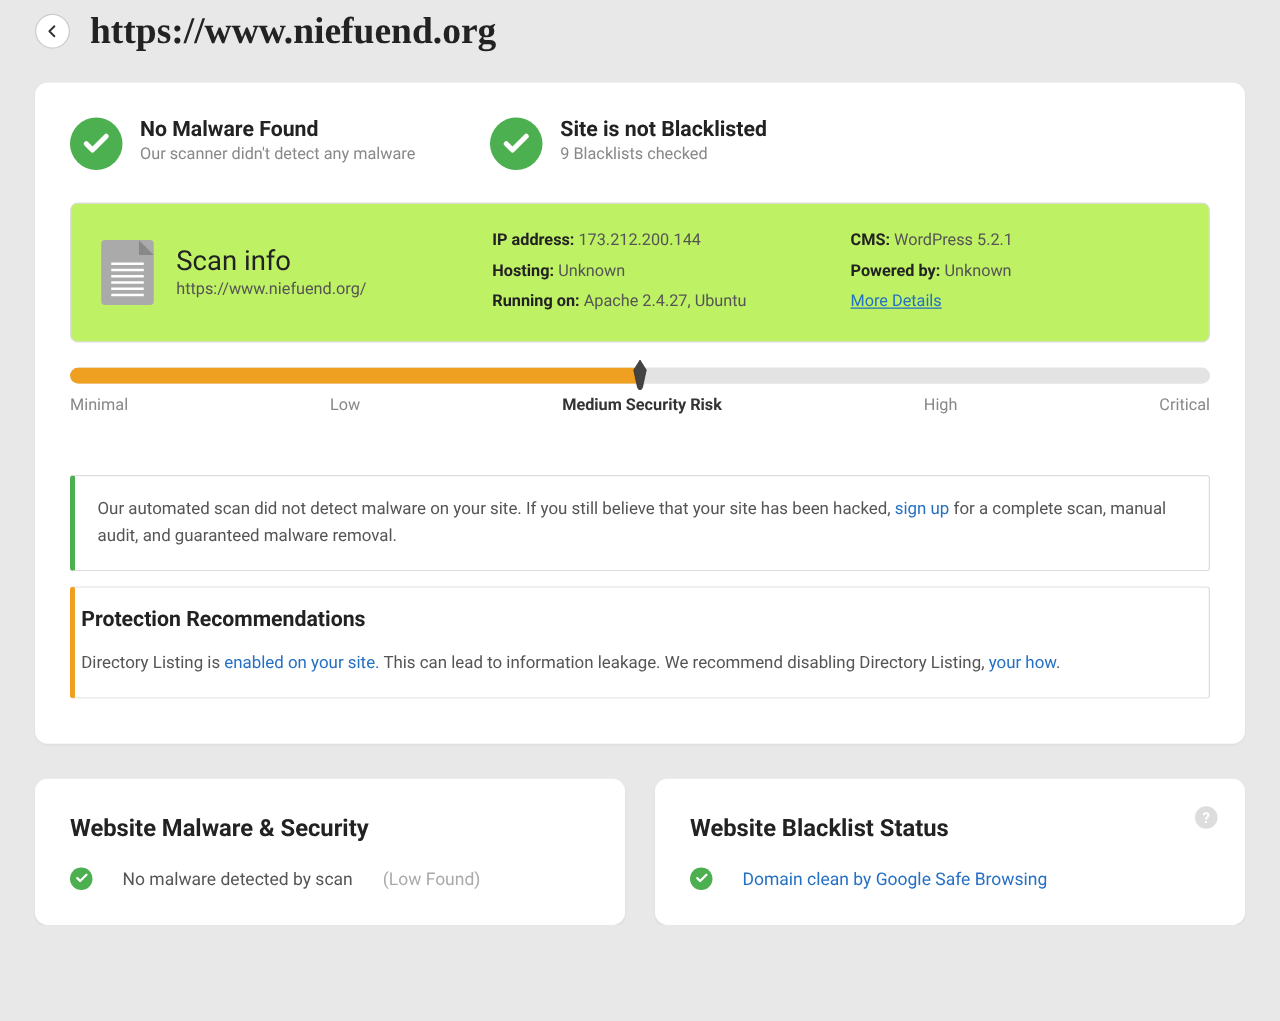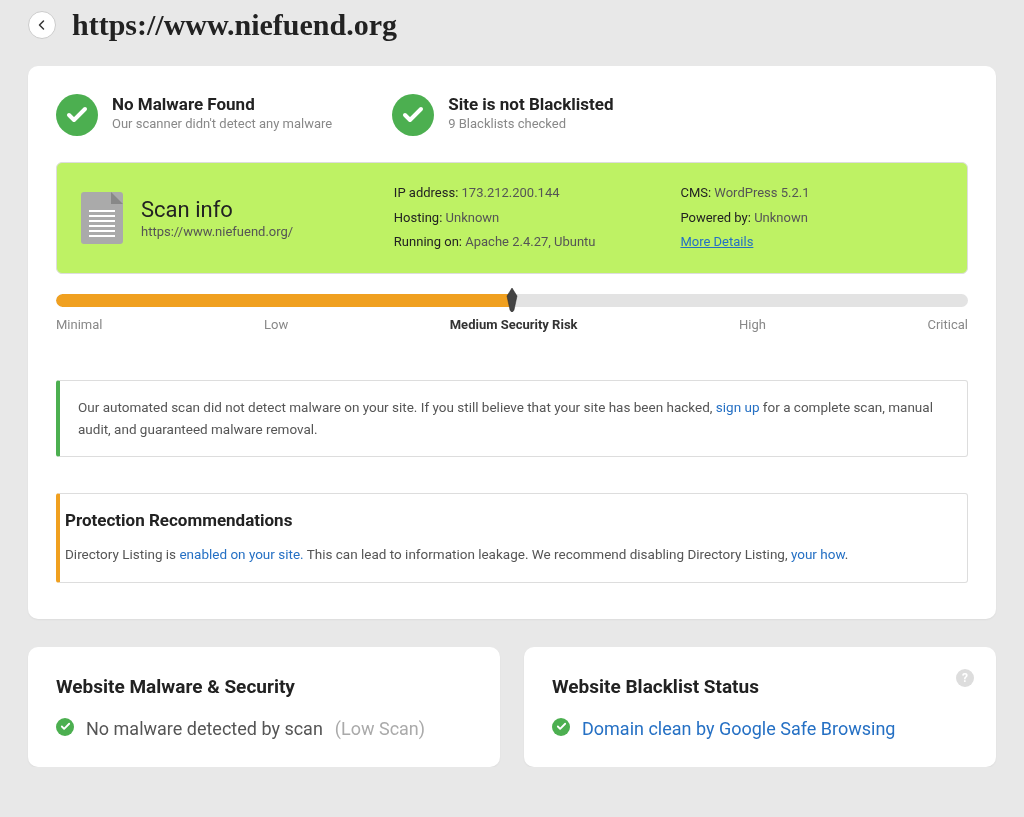--- a/index.html
+++ b/index.html
@@ -81,21 +81,21 @@
   }
   .doc-lines span {
     display: block;
     height: 2px;
     background: #fff;
     margin-bottom: 3px;
   }
   .scan-title { font-size: 22px; font-weight: 400; color: #222; margin-bottom: 2px; }
   .scan-url { font-size: 13px; color: #555; }
   .info-col { flex: 1; font-size: 13px; line-height: 1.9; }
-  .info-col strong { font-weight: 400; color: #222; }
+  .info-col strong { font-weight: 700; color: #222; }
   .info-col span { color: #555; }
   .info-col a { color: #2570c4; text-decoration: underline; cursor: pointer; }
   .risk-bar-wrap { margin-bottom: 18px; position: relative; }
   .risk-bar {
     height: 13px;
     background: #e3e3e3;
     border-radius: 7px;
     overflow: hidden;
     position: relative;
   }
@@ -118,21 +118,21 @@
   .risk-labels .active { color: #333; font-weight: 700; }
   .alert-box {
     border: 1px solid #ddd;
     border-left: 4px solid #4caf50;
     border-radius: 3px;
     padding: 16px 18px;
     font-size: 13.5px;
     color: #555;
     line-height: 1.6;
     margin-top: 48px;
-    margin-bottom: 36px;
+    margin-bottom: 12px;
   }
   .alert-box a { color: #2570c4; cursor: pointer; }
   .rec-box {
     border: 1px solid #ddd;
     border-left: 4px solid #f0a020;
     border-radius: 3px;
     padding: 16px 5px;
   }
   .rec-box h3 { font-size: 17px; font-weight: 700; color: #222; margin-bottom: 14px; }
   .rec-box p { font-size: 13.5px; color: #555; line-height: 1.6; }
@@ -148,21 +148,21 @@
   }
   .bottom-card h3 { font-size: 19px; font-weight: 700; color: #222; margin-bottom: 20px; }
   .help-icon {
     position: absolute; top: 22px; right: 22px;
     width: 18px; height: 18px; border-radius: 50%;
     background: #ddd; color: #fff;
     display: flex; align-items: center; justify-content: center;
     font-size: 12px; font-weight: 700;
     cursor: pointer;
   }
-  .check-line { display: flex; align-items: flex-start; gap: 12px; font-size: 18px; }
+  .check-line { display: flex; align-items: flex-end; gap: 24px; font-size: 14px; }
   .mini-check {
     width: 18px; height: 18px; border-radius: 50%;
     background: #4caf50; display: flex; align-items: center; justify-content: center;
     flex-shrink: 0;
   }
   .mini-check svg { width: 11px; height: 11px; }
   .check-line .text { color: #555; }
   .check-line .muted { color: #aaa; }
   .check-line .link { color: #2570c4; cursor: pointer; }
 </style>
@@ -268,21 +268,21 @@
 <div class="bottom-row">
   <div class="bottom-card">
     <h3>Website Malware &amp; Security</h3>
     <div class="check-line">
       <div class="mini-check">
         <svg viewBox="0 0 24 24">
             <path d="M4 12l5 5L20 6" fill="none" stroke="#fff" stroke-width="4" stroke-linecap="round" stroke-linejoin="round"></path>
           </svg>
       </div>
       <span class="text">No malware detected by scan</span>
-      <span class="muted">(Low Scan)</span>
+      <span class="muted">(Low Found)</span>
     </div>
   </div>
   <div class="bottom-card">
     <div class="help-icon">?</div>
     <h3>Website Blacklist Status</h3>
     <div class="check-line">
       <div class="mini-check">
         <svg viewBox="0 0 24 24">
             <path d="M4 12l5 5L20 6" fill="none" stroke="#fff" stroke-width="4" stroke-linecap="round" stroke-linejoin="round"></path>
           </svg>

